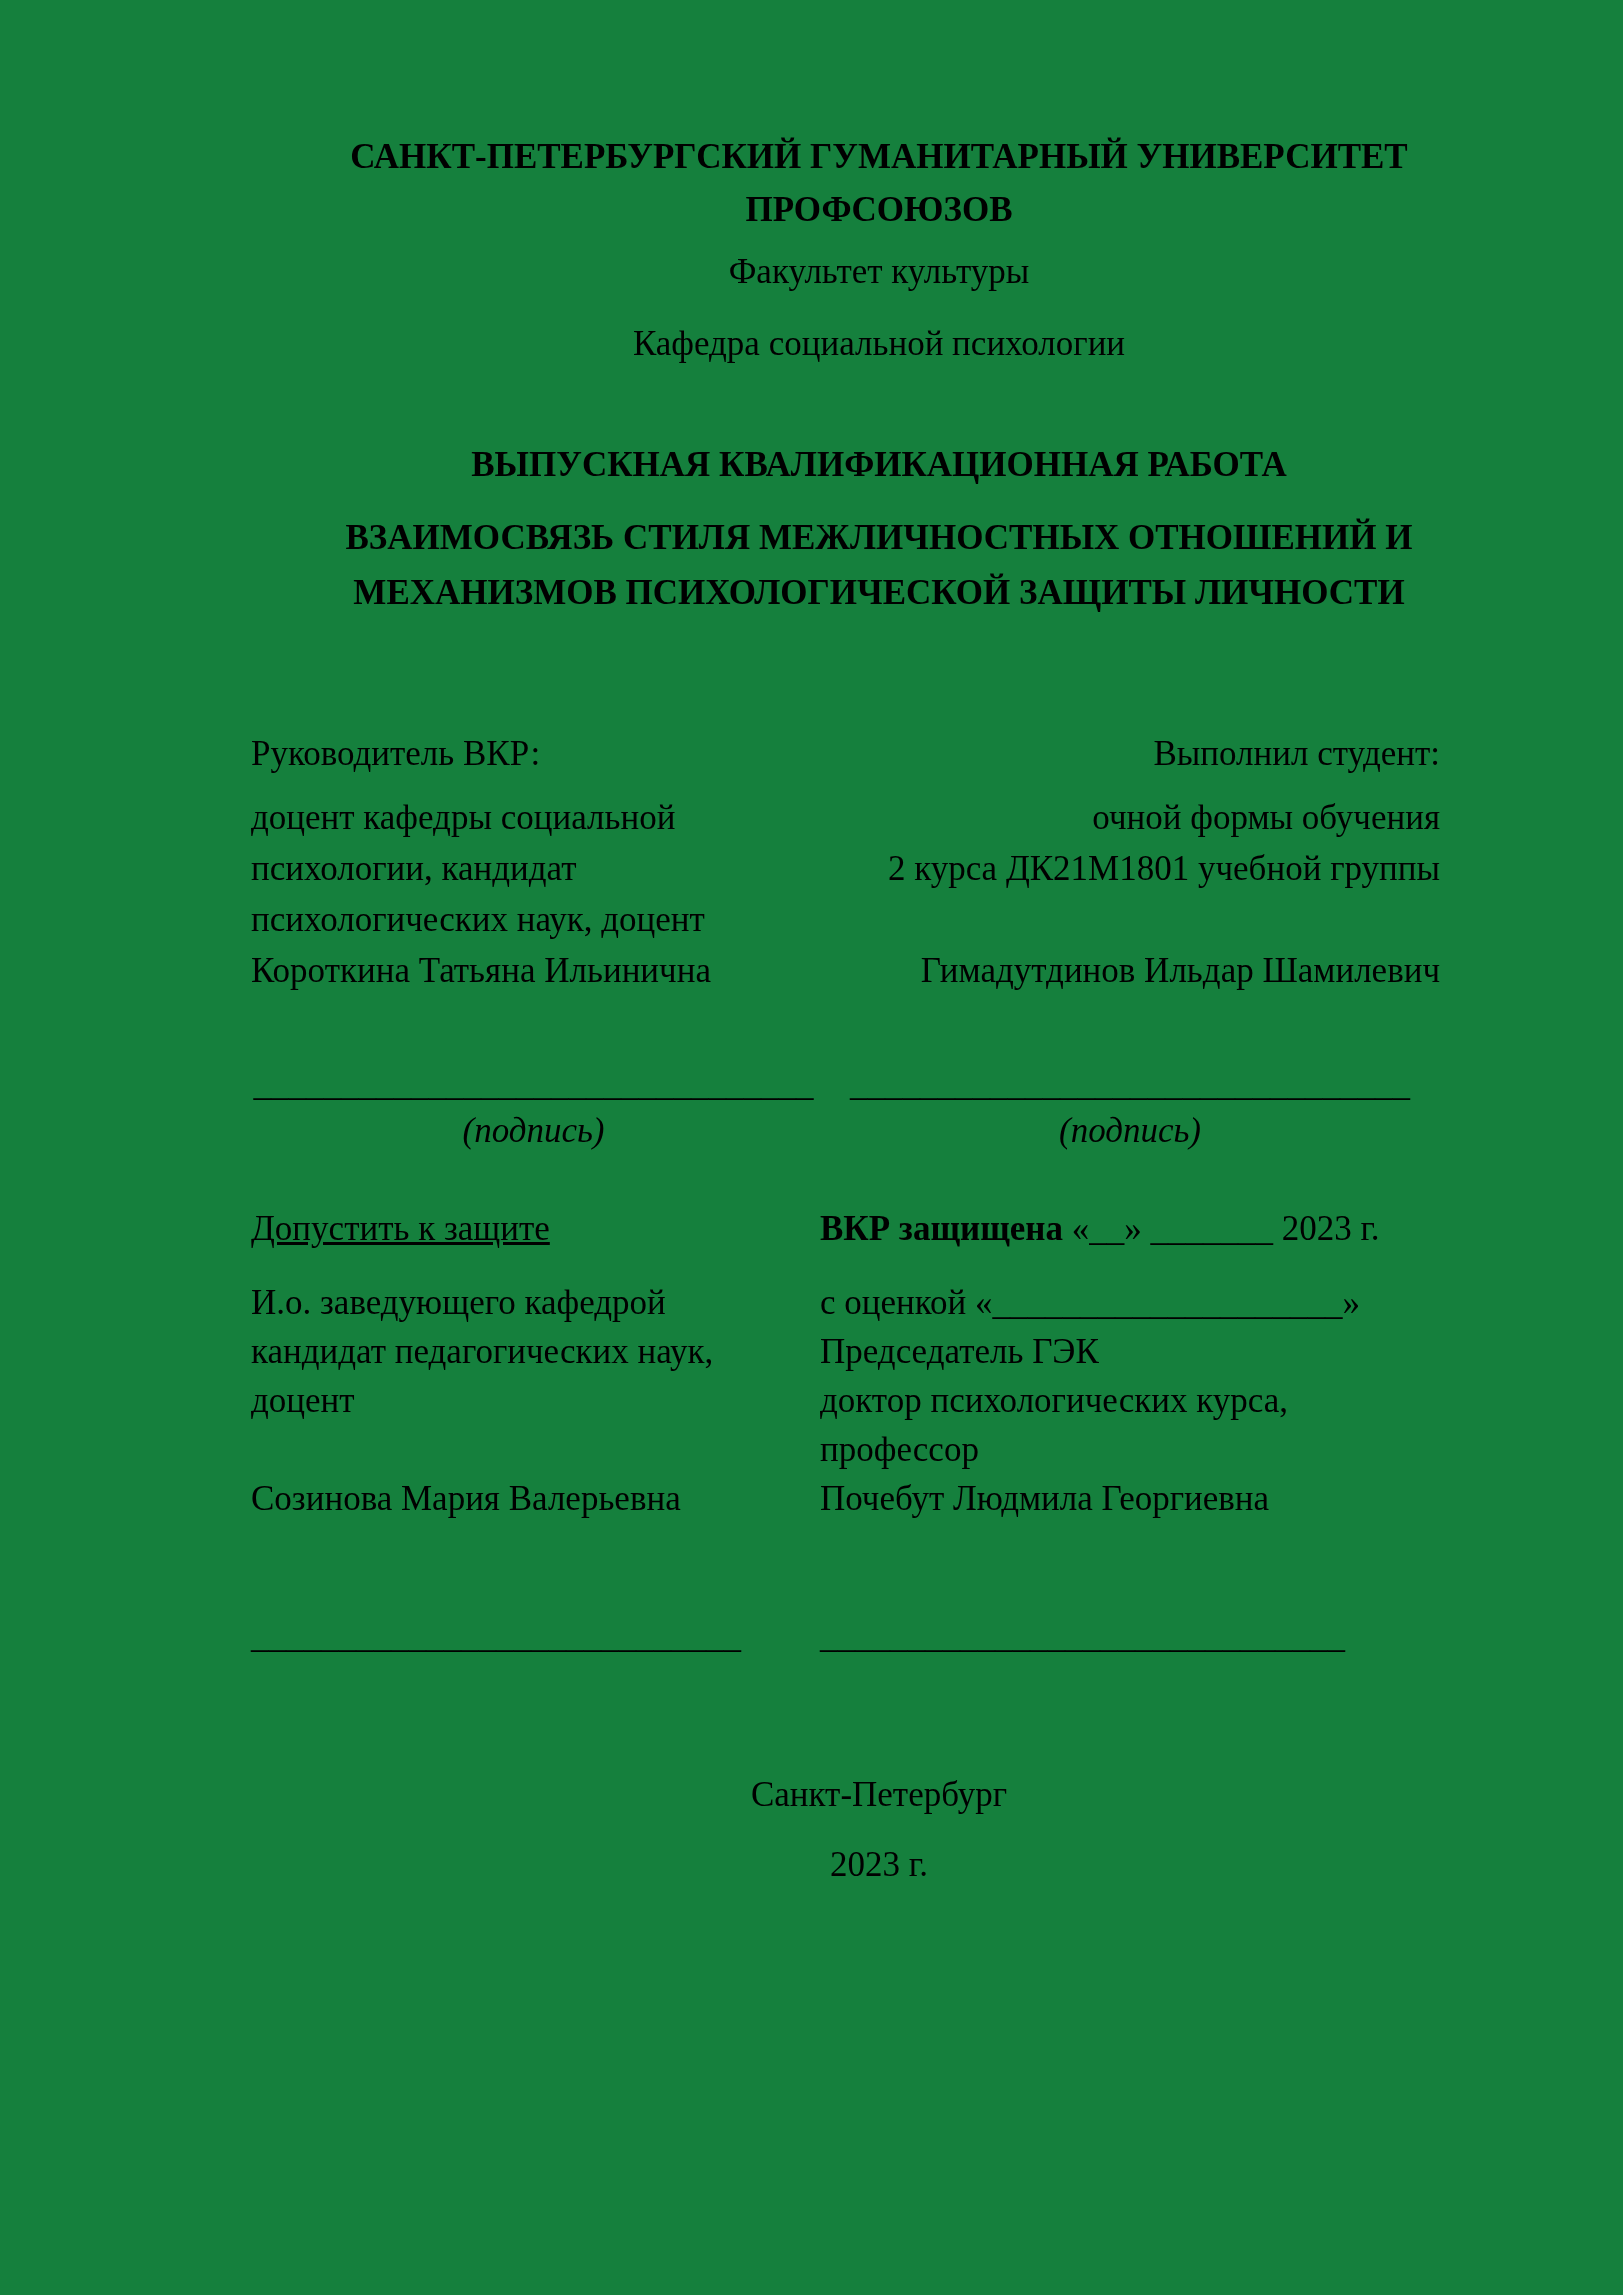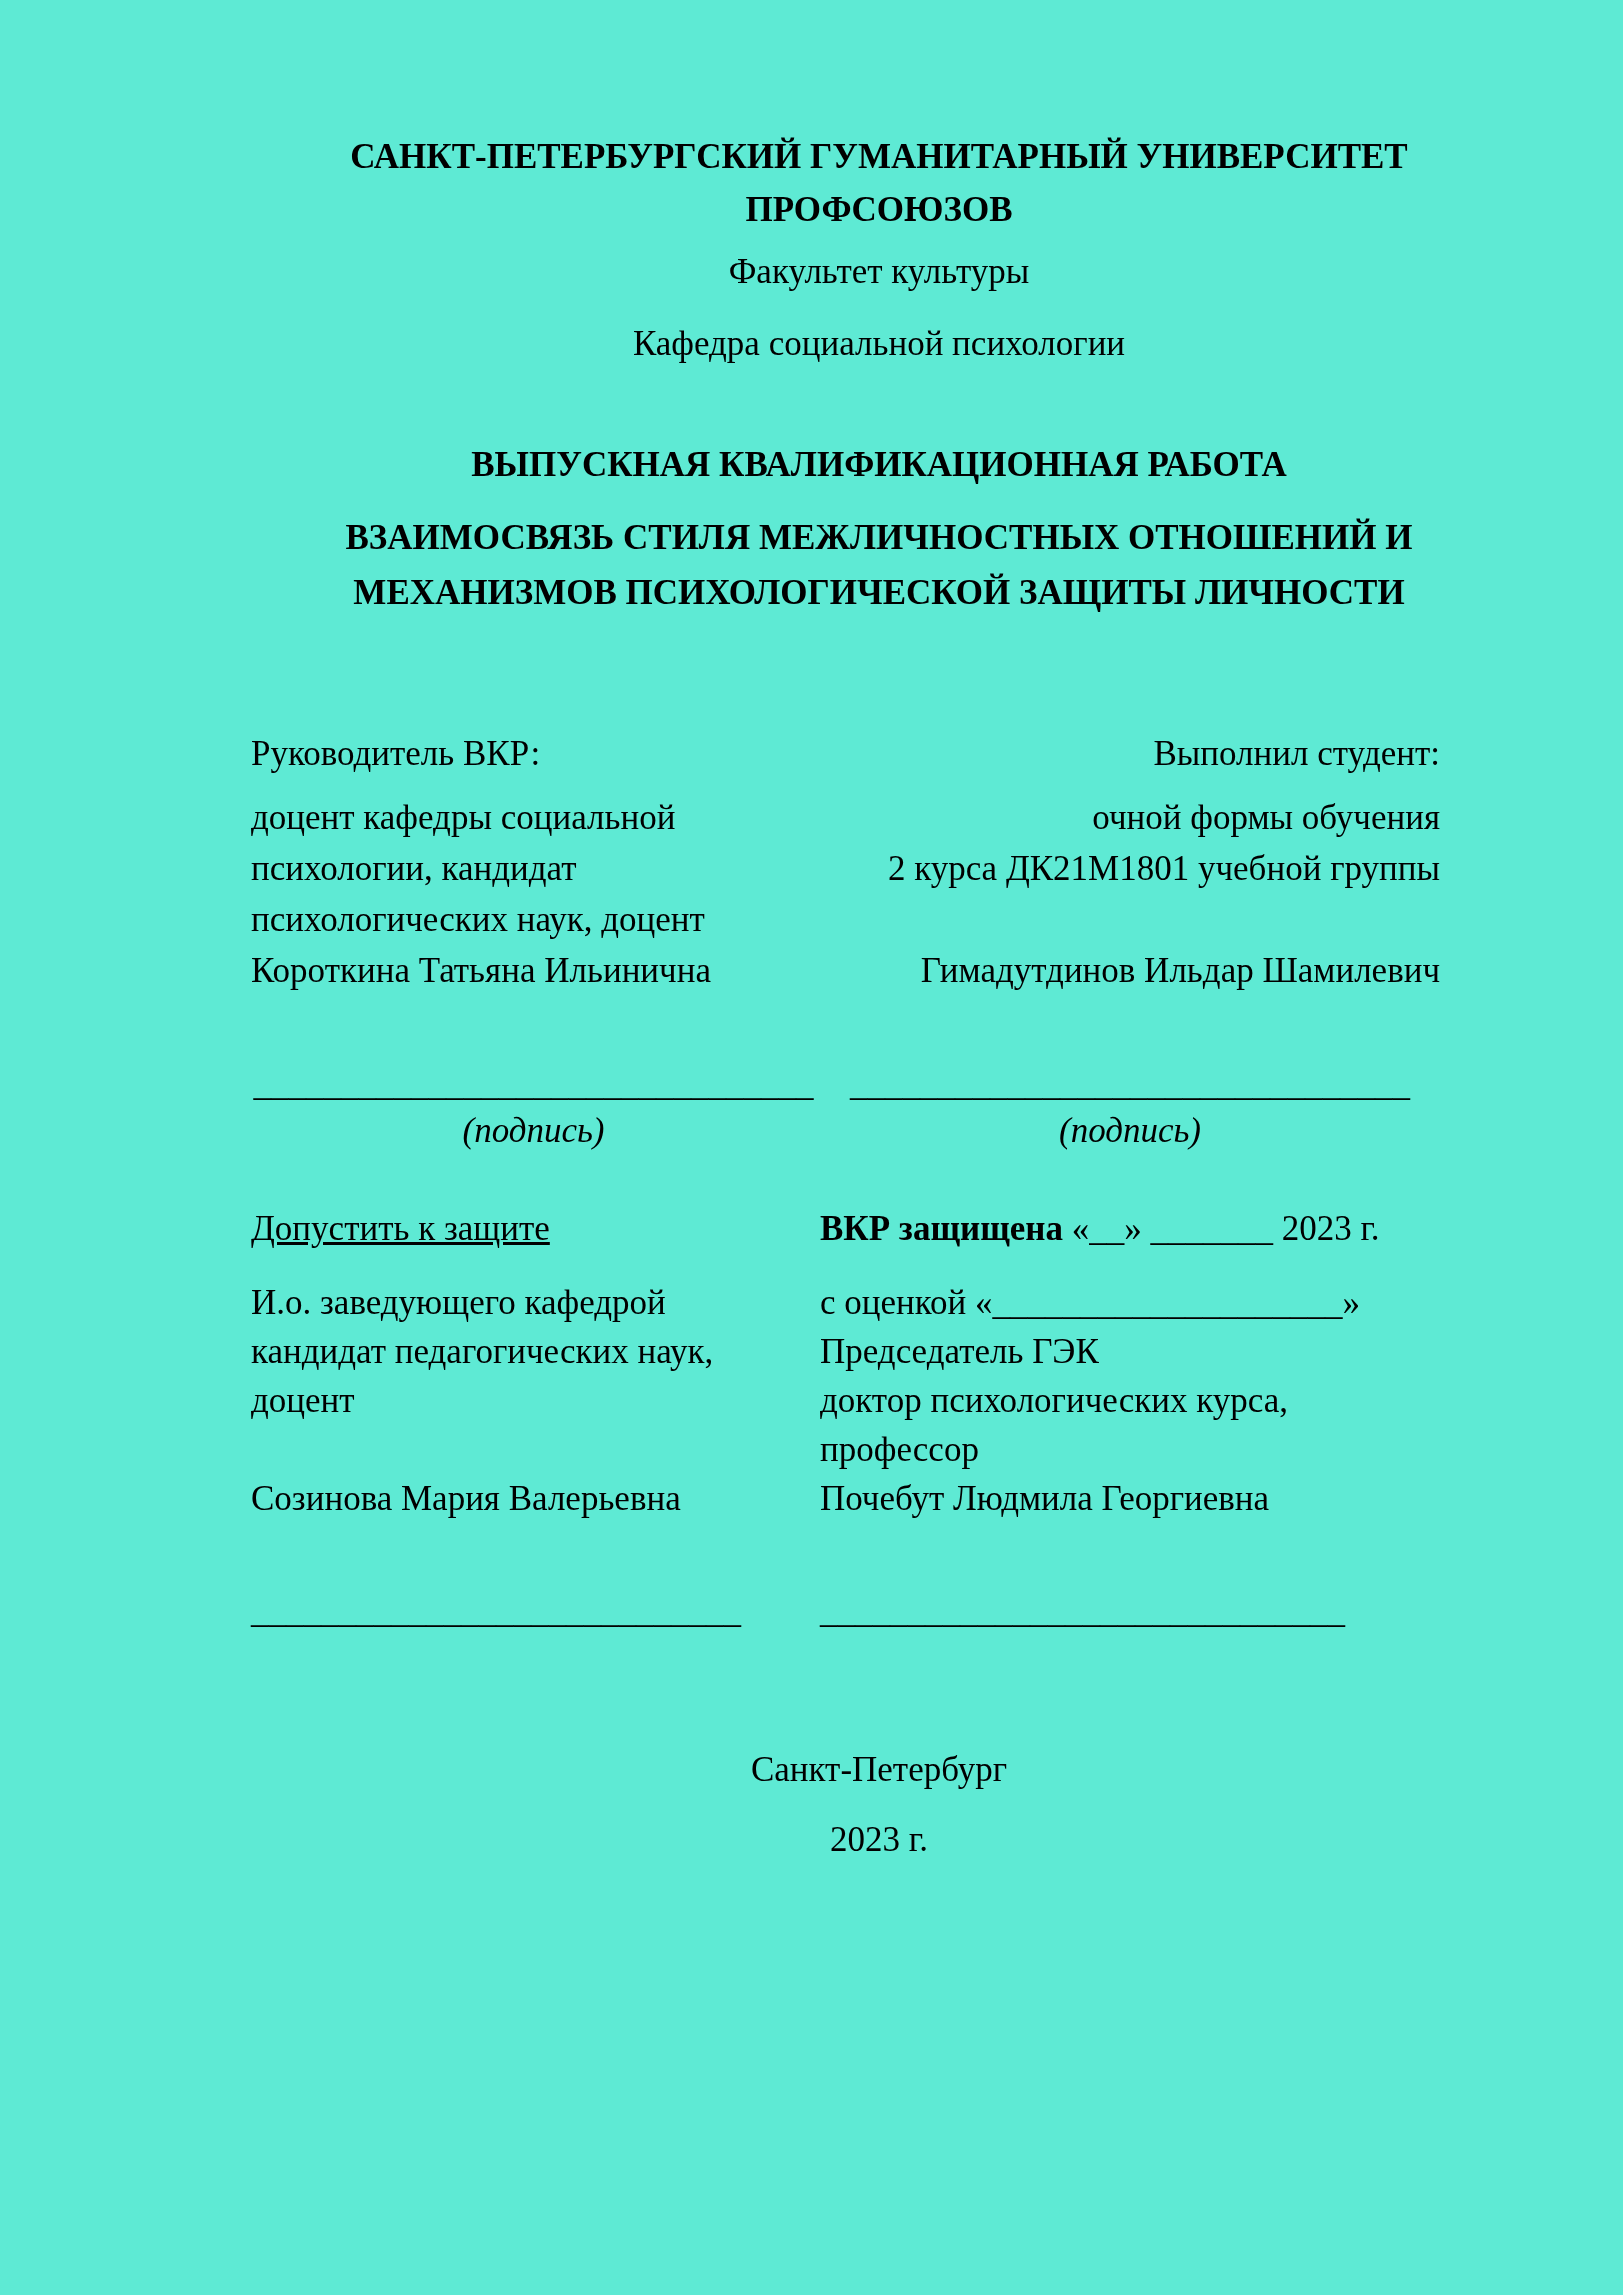--- a/index.html
+++ b/index.html
@@ -1,20 +1,20 @@
 <!DOCTYPE html>
 <html style="font-size:12.6px"><head>
 <meta charset="utf-8">
 <style>
   * { margin: 0; padding: 0; box-sizing: border-box; }
   html, body { background: #ffffff; }
   .page {
     width: 1623px;
     height: 2295px;
-    background: #5eead4;
+    background: #15803d;
     color: #000000;
     font-family: "Liberation Serif", serif;
     font-size: 35px;
     position: relative;
     overflow: hidden;
   }
   .content { padding: 130px 116px 0 251px; }
   .center { text-align: center; }
   .bold { font-weight: bold; }
   .italic { font-style: italic; }
@@ -36,21 +36,21 @@
   .row-tight { line-height: 49px; min-height: 49px; }
   .block-gap { margin-top: 12.6px; }
 
   .sig-block { margin-top: 64px; width: 565px; text-align: center; }
   .col-right .sig-block { margin-left: 27.5px; }
   .sig-line { line-height: 47px; white-space: nowrap; }
   .sig-caption { line-height: 47px; }
 
   .admit-row { margin-top: 49px; }
   .lower-block { margin-top: 24px; }
-  .bottom-line-row { margin-top: 64px; white-space: nowrap; line-height: 47px; font-family: Liberation Serif, serif; }
+  .bottom-line-row { margin-top: 89px; white-space: nowrap; line-height: 47px; font-family: Liberation Serif, serif; }
 
   .footer { margin-top: 111px; text-align: center; }
   .footer-city { line-height: 50px; }
   .footer-year { margin-top: 20.4px; line-height: 50px; }
 </style>
 </head>
 <body>
 
 <div class="page">
   <div class="content">

